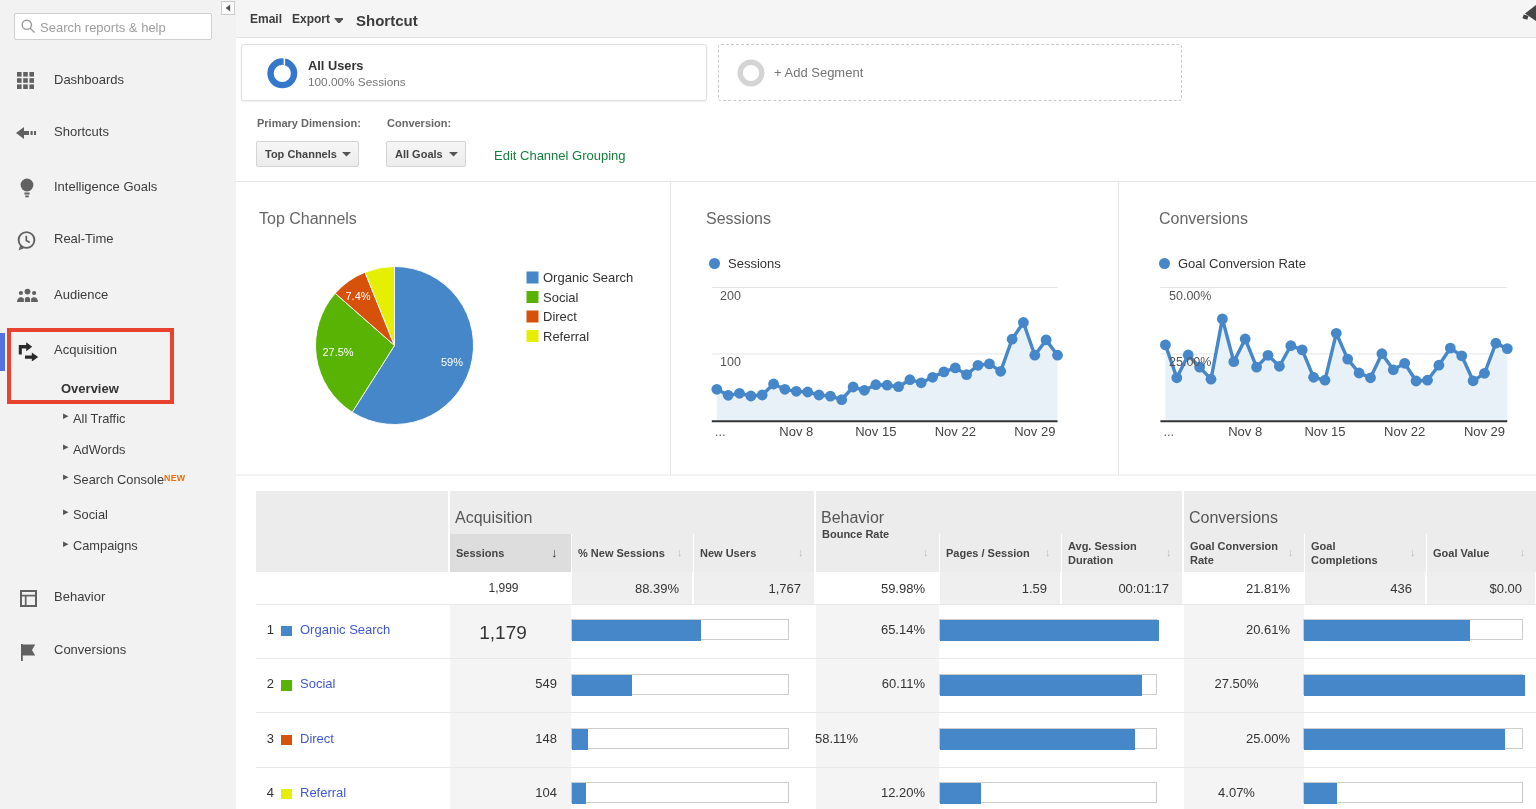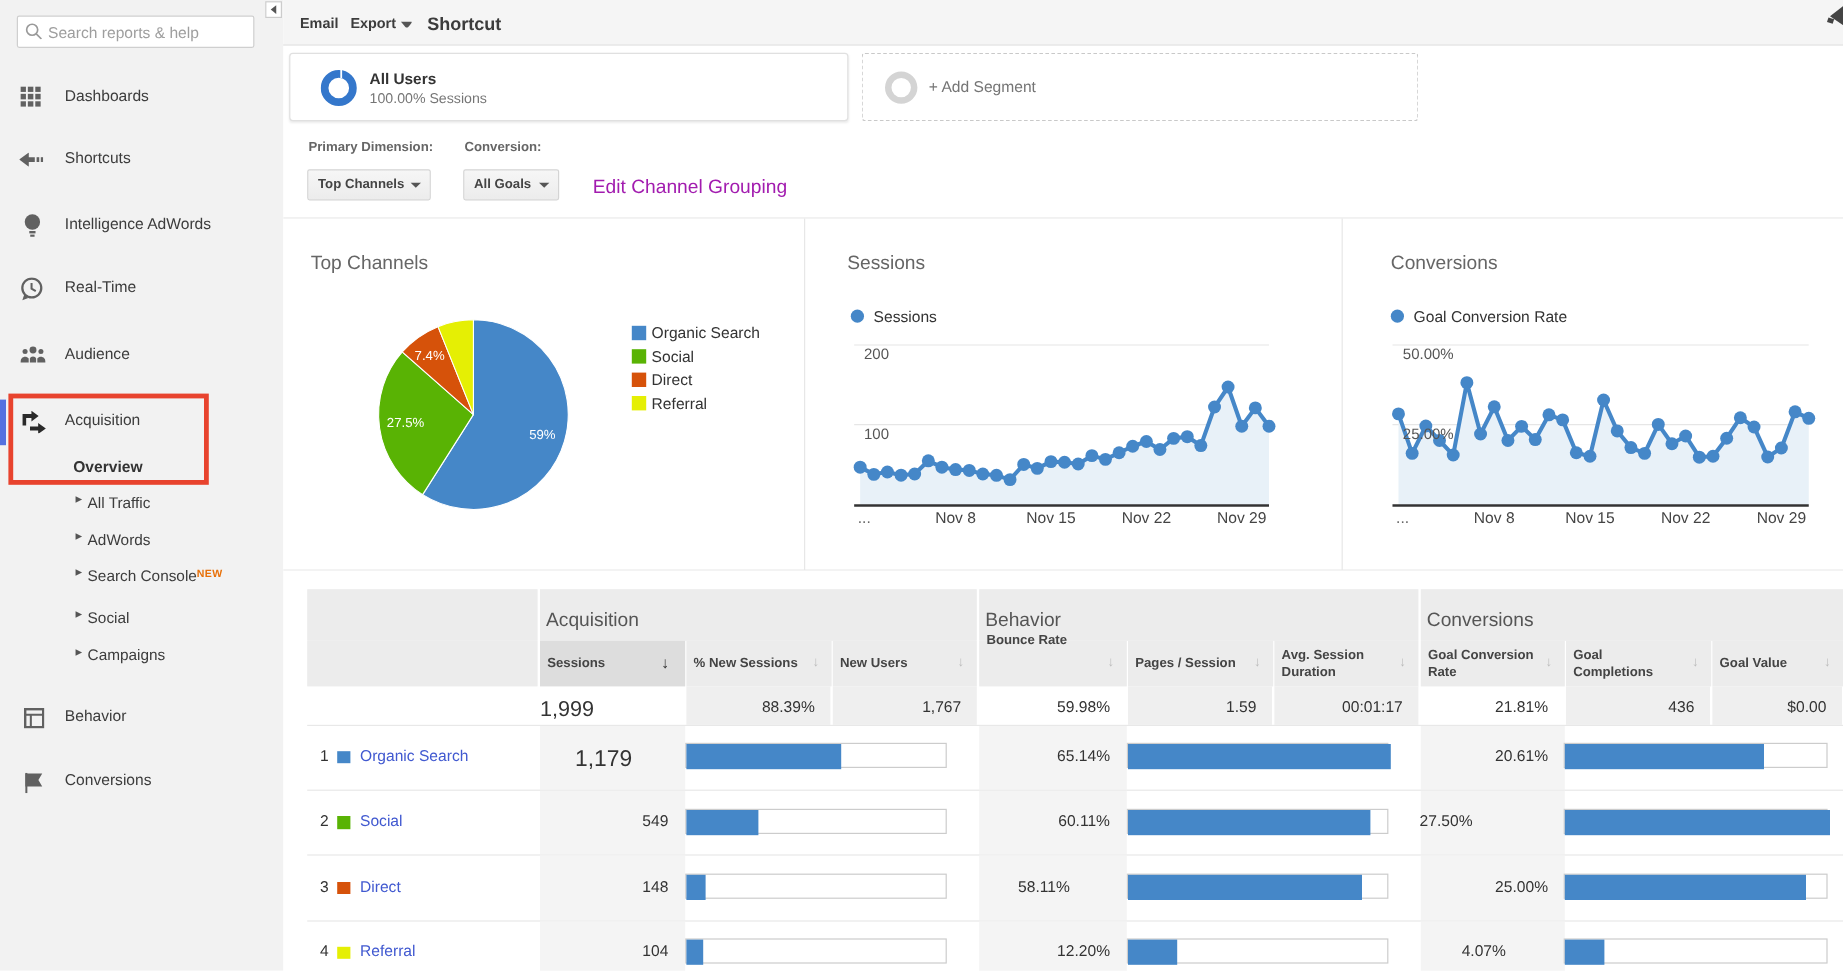--- a/index.html
+++ b/index.html
@@ -35,21 +35,21 @@
       <path d="M8,0 L8,4 L13,4 L13,8 L8,8 L8,12 L0,6 Z" fill="#616161"></path>
       <rect x="14.5" y="4" width="2.2" height="4" fill="#616161"></rect>
       <rect x="18" y="4" width="2" height="4" fill="#616161"></rect>
     </svg>
     <div style="position:absolute;left:54px;top:124.30000000000001px;font-size:13px;color:#3c3c3c">Shortcuts</div>
     <svg style="position:absolute;left:20px;top:177.5px" width="14" height="20" viewBox="0 0 14 20">
       <circle cx="7" cy="7" r="6.4" fill="#616161"></circle>
       <rect x="4.4" y="14.5" width="5.2" height="2" fill="#616161"></rect>
       <rect x="5.2" y="17.5" width="3.6" height="1.8" fill="#616161"></rect>
     </svg>
-    <div style="position:absolute;left:54px;top:178.5px;font-size:13px;color:#3c3c3c">Intelligence AdWords</div>
+    <div style="position:absolute;left:54px;top:178.5px;font-size:13px;color:#3c3c3c">Intelligence Goals</div>
     <svg style="position:absolute;left:17px;top:230.8px" width="19" height="20" viewBox="0 0 19 20">
       <circle cx="9.5" cy="9" r="7.9" fill="none" stroke="#616161" stroke-width="1.9"></circle>
       <path d="M3.2,14.5 L1.6,19.2 L6.6,17.4 Z" fill="#616161"></path>
       <path d="M9.3,4.8 L9.3,9.6 L12.8,11.6" fill="none" stroke="#616161" stroke-width="1.7"></path>
     </svg>
     <div style="position:absolute;left:54px;top:231.3px;font-size:13px;color:#3c3c3c">Real-Time</div>
     <svg style="position:absolute;left:17px;top:288.3px" width="21" height="15" viewBox="0 0 21 15">
       <g fill="#616161">
         <circle cx="3.9" cy="5" r="2.1"></circle>
         <circle cx="17.1" cy="5" r="2.1"></circle>
@@ -122,21 +122,21 @@
     <div style="position:absolute;left:256px;top:141px;width:103px;height:26px;background:linear-gradient(#f6f6f6,#ececec);border:1px solid #d4d4d4;border-radius:2px"></div>
     <div style="position:absolute;left:265px;top:148px;font-size:11px;font-weight:bold;color:#444">Top Channels</div>
     <svg style="position:absolute;left:342px;top:152px" width="9" height="4.5" viewBox="0 0 9 4.5">
       <path d="M0,0 L9,0 L4.5,4.5 Z" fill="#555"></path>
     </svg>
     <div style="position:absolute;left:386px;top:141px;width:80px;height:26px;background:linear-gradient(#f6f6f6,#ececec);border:1px solid #d4d4d4;border-radius:2px"></div>
     <div style="position:absolute;left:395px;top:148px;font-size:11px;font-weight:bold;color:#444">All Goals</div>
     <svg style="position:absolute;left:449px;top:152px" width="9" height="4.5" viewBox="0 0 9 4.5">
       <path d="M0,0 L9,0 L4.5,4.5 Z" fill="#555"></path>
     </svg>
-    <div style="position:absolute;left:494px;top:148px;font-size:16px;color:#a21caf">Edit Channel Grouping</div>
+    <div style="position:absolute;left:494px;top:148px;font-size:13px;color:#15803d">Edit Channel Grouping</div>
 <svg style="position:absolute;left:236px;top:181px" width="1300" height="295" viewBox="236 181 1300 295">
 <rect x="236" y="181" width="1300" height="295" fill="#fff"></rect>
 <line x1="236" y1="181.5" x2="1536" y2="181.5" stroke="#e7e7e7"></line>
 <line x1="236" y1="475" x2="1536" y2="475" stroke="#e7e7e7"></line>
 <line x1="670.5" y1="182" x2="670.5" y2="475" stroke="#e7e7e7"></line>
 <line x1="1118.5" y1="182" x2="1118.5" y2="475" stroke="#e7e7e7"></line>
 <text x="259" y="224" font-size="16" fill="#666">Top Channels</text>
 <text x="706" y="224" font-size="16" fill="#666">Sessions</text>
 <text x="1159" y="224" font-size="16" fill="#666">Conversions</text>
 <path d="M394.5,345.5 L394.5,266.5 A79,79 0 1 1 352.2,412.2 Z" fill="#4587c8" stroke="#fff" stroke-width="0.9"></path>
@@ -273,21 +273,21 @@
     <div style="position:absolute;left:1166px;top:546.0px;font-size:11px;color:#bbb">↓</div>
     <div style="position:absolute;left:1184px;top:534.0px;width:120px;height:37.5px;background:#ececec"></div>
     <div style="position:absolute;left:1190px;top:539.0px;width:100px;font-size:11px;font-weight:bold;color:#444;line-height:14px">Goal Conversion<br>Rate</div>
     <div style="position:absolute;left:1288px;top:546.0px;font-size:11px;color:#bbb">↓</div>
     <div style="position:absolute;left:1305px;top:534.0px;width:121px;height:37.5px;background:#ececec"></div>
     <div style="position:absolute;left:1311px;top:539.0px;width:101px;font-size:11px;font-weight:bold;color:#444;line-height:14px">Goal<br>Completions</div>
     <div style="position:absolute;left:1410px;top:546.0px;font-size:11px;color:#bbb">↓</div>
     <div style="position:absolute;left:1427px;top:534.0px;width:109px;height:37.5px;background:#ececec"></div>
     <div style="position:absolute;left:1433px;top:546.0px;width:89px;font-size:11px;font-weight:bold;color:#444;line-height:14px">Goal Value</div>
     <div style="position:absolute;left:1520px;top:546.0px;font-size:11px;color:#bbb">↓</div>
-    <div style="position:absolute;left:450px;top:581.0px;width:107px;font-size:18px;color:#333;text-align:left">1,999</div>
+    <div style="position:absolute;left:450px;top:581.0px;width:107px;font-size:12px;color:#333;text-align:center">1,999</div>
     <div style="position:absolute;left:572px;top:572.0px;width:120px;height:31.5px;background:#efefef"></div>
     <div style="position:absolute;left:572px;top:581.0px;width:107px;font-size:13px;color:#333;text-align:right">88.39%</div>
     <div style="position:absolute;left:694px;top:572.0px;width:120px;height:31.5px;background:#efefef"></div>
     <div style="position:absolute;left:694px;top:581.0px;width:107px;font-size:13px;color:#333;text-align:right">1,767</div>
     <div style="position:absolute;left:816px;top:581.0px;width:109px;font-size:13px;color:#333;text-align:right">59.98%</div>
     <div style="position:absolute;left:940px;top:572.0px;width:120px;height:31.5px;background:#efefef"></div>
     <div style="position:absolute;left:940px;top:581.0px;width:107px;font-size:13px;color:#333;text-align:right">1.59</div>
     <div style="position:absolute;left:1062px;top:572.0px;width:120px;height:31.5px;background:#efefef"></div>
     <div style="position:absolute;left:1062px;top:581.0px;width:107px;font-size:13px;color:#333;text-align:right">00:01:17</div>
     <div style="position:absolute;left:1184px;top:581.0px;width:106px;font-size:13px;color:#333;text-align:right">21.81%</div>
@@ -317,33 +317,33 @@
     <div style="position:absolute;left:300px;top:676.1px;width:140px;font-size:13px;color:#4159d0">Social</div>
     <div style="position:absolute;left:450px;top:658.9px;width:121px;height:53.4px;background:#f4f4f4"></div>
     <div style="position:absolute;left:449px;top:676.1px;width:108px;font-size:13px;color:#333;text-align:right">549</div>
     <div style="position:absolute;left:571px;top:673.6px;width:218px;height:21px;background:#fff;border:1px solid #ccc"></div>
     <div style="position:absolute;left:572px;top:674.6px;width:60.2px;height:21px;background:#4587c8"></div>
     <div style="position:absolute;left:816px;top:658.9px;width:123px;height:53.4px;background:#f4f4f4"></div>
     <div style="position:absolute;left:815px;top:676.1px;width:110px;font-size:13px;color:#333;text-align:right">60.11%</div>
     <div style="position:absolute;left:939px;top:673.6px;width:218px;height:21px;background:#fff;border:1px solid #ccc"></div>
     <div style="position:absolute;left:940px;top:674.6px;width:202.1px;height:21px;background:#4587c8"></div>
     <div style="position:absolute;left:1184px;top:658.9px;width:120px;height:53.4px;background:#f4f4f4"></div>
-    <div style="position:absolute;left:1183px;top:676.1px;width:107px;font-size:13px;color:#333;text-align:left">27.50%</div>
+    <div style="position:absolute;left:1183px;top:676.1px;width:107px;font-size:13px;color:#333;text-align:center">27.50%</div>
     <div style="position:absolute;left:1303px;top:673.6px;width:220px;height:21px;background:#fff;border:1px solid #ccc"></div>
     <div style="position:absolute;left:1304px;top:674.6px;width:221.0px;height:21px;background:#4587c8"></div>
     <div style="position:absolute;left:256px;top:712.3px;width:1280px;height:1px;background:#e8e8e8"></div>
     <div style="position:absolute;left:256px;top:730.5px;width:18px;font-size:13px;color:#333;text-align:right">3</div>
     <div style="position:absolute;left:281px;top:734.5px;width:10.5px;height:10.5px;background:#d6520a"></div>
     <div style="position:absolute;left:300px;top:730.5px;width:140px;font-size:13px;color:#4159d0">Direct</div>
     <div style="position:absolute;left:450px;top:713.3px;width:121px;height:53.4px;background:#f4f4f4"></div>
     <div style="position:absolute;left:449px;top:730.5px;width:108px;font-size:13px;color:#333;text-align:right">148</div>
     <div style="position:absolute;left:571px;top:728.0px;width:218px;height:21px;background:#fff;border:1px solid #ccc"></div>
     <div style="position:absolute;left:572px;top:729.0px;width:16.2px;height:21px;background:#4587c8"></div>
     <div style="position:absolute;left:816px;top:713.3px;width:123px;height:53.4px;background:#f4f4f4"></div>
-    <div style="position:absolute;left:815px;top:730.5px;width:110px;font-size:13px;color:#333;text-align:center">58.11%</div>
+    <div style="position:absolute;left:815px;top:730.5px;width:110px;font-size:13px;color:#333;text-align:left">58.11%</div>
     <div style="position:absolute;left:939px;top:728.0px;width:218px;height:21px;background:#fff;border:1px solid #ccc"></div>
     <div style="position:absolute;left:940px;top:729.0px;width:195.3px;height:21px;background:#4587c8"></div>
     <div style="position:absolute;left:1184px;top:713.3px;width:120px;height:53.4px;background:#f4f4f4"></div>
     <div style="position:absolute;left:1183px;top:730.5px;width:107px;font-size:13px;color:#333;text-align:right">25.00%</div>
     <div style="position:absolute;left:1303px;top:728.0px;width:220px;height:21px;background:#fff;border:1px solid #ccc"></div>
     <div style="position:absolute;left:1304px;top:729.0px;width:200.9px;height:21px;background:#4587c8"></div>
     <div style="position:absolute;left:256px;top:766.7px;width:1280px;height:1px;background:#e8e8e8"></div>
     <div style="position:absolute;left:256px;top:784.9px;width:18px;font-size:13px;color:#333;text-align:right">4</div>
     <div style="position:absolute;left:281px;top:788.9px;width:10.5px;height:10.5px;background:#e5ef04"></div>
     <div style="position:absolute;left:300px;top:784.9px;width:140px;font-size:13px;color:#4159d0">Referral</div>

